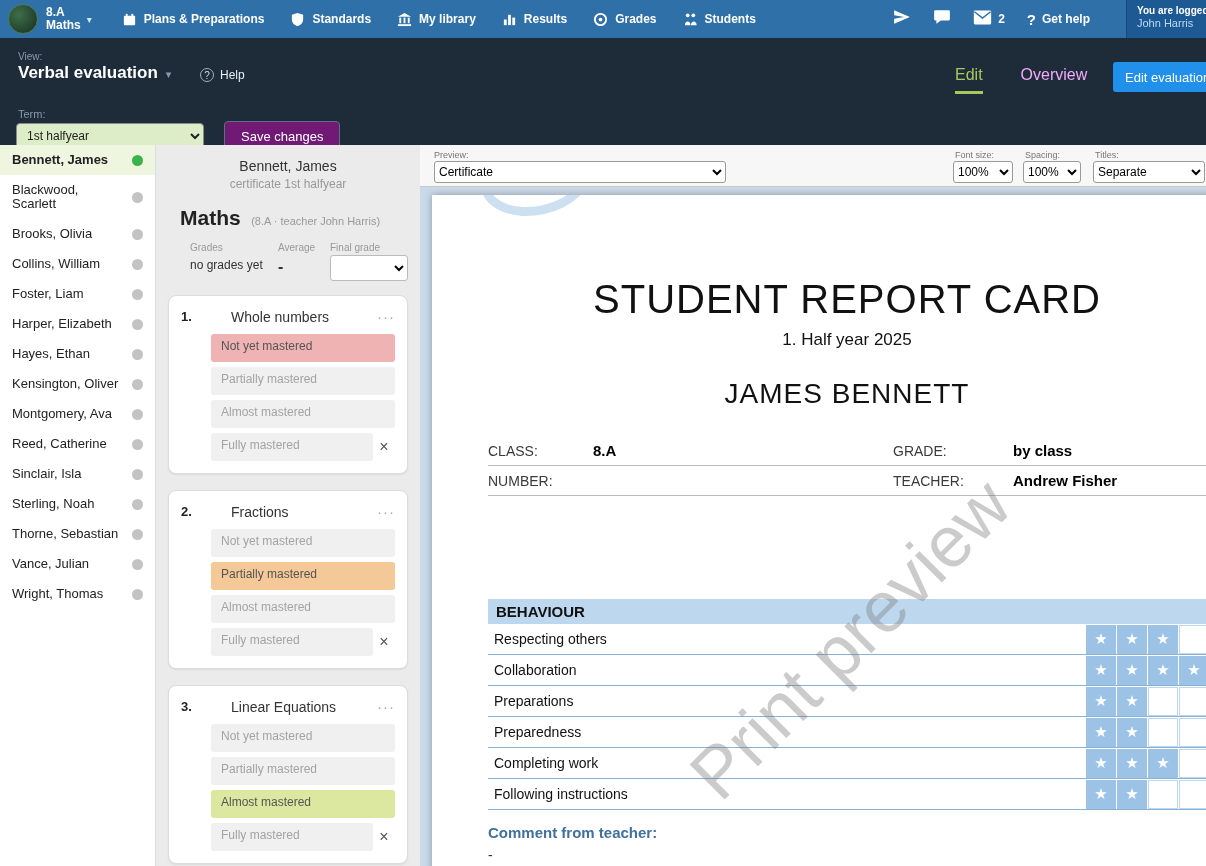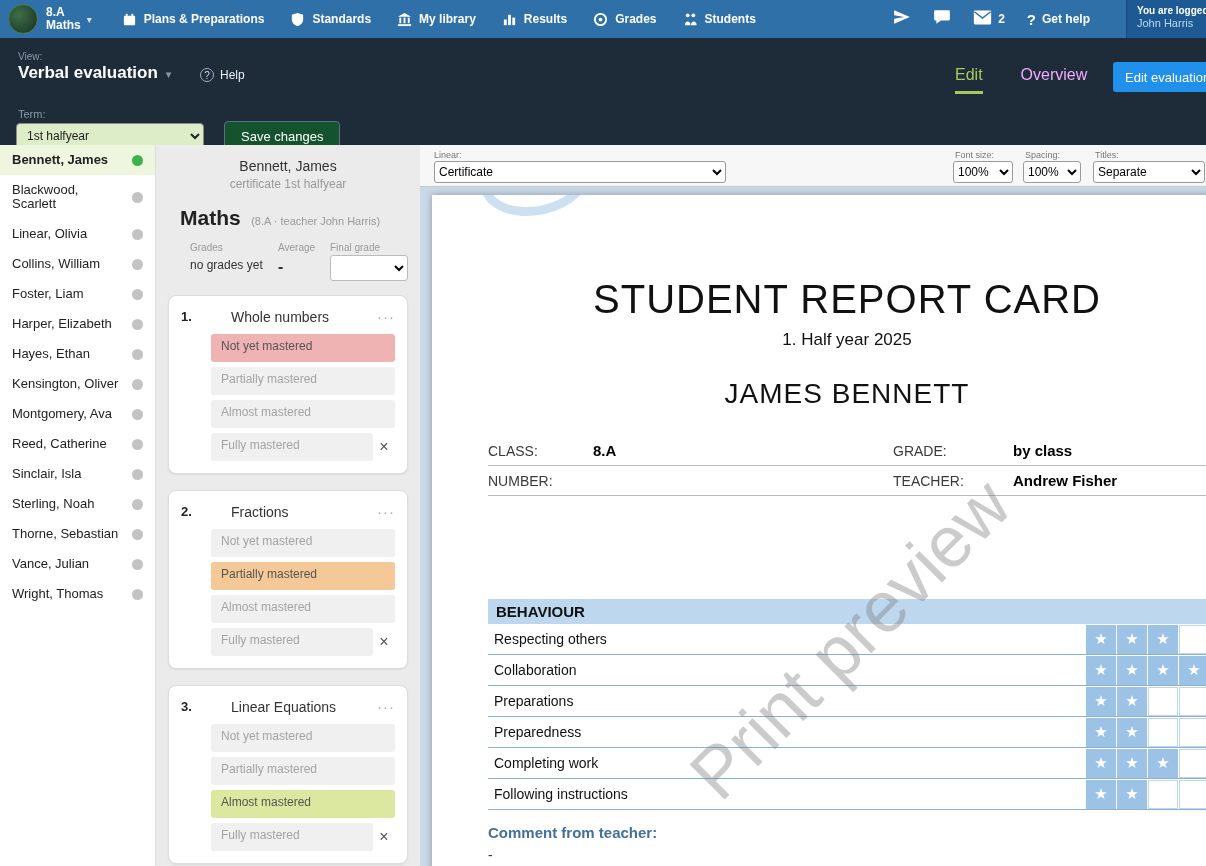--- a/index.html
+++ b/index.html
@@ -31,21 +31,21 @@
   .view-caret { color:#8799a9; font-size:11px; margin-left:8px; font-weight:normal; }
   .help-link { position:absolute; left:200px; top:30px; font-size:12px; color:#e8eef4; display:flex; align-items:center; gap:6px; cursor:pointer; }
   .qicon { display:inline-block; width:14px; height:14px; border-radius:50%; border:1px solid #9fb0c0; color:#cdd9e4; text-align:center; line-height:13px; font-size:10px; }
   .tabs { position:absolute; top:28px; left:955px; display:flex; gap:38px; align-items:flex-start; font-size:16px; }
   .tab { cursor:pointer; }
   .tab.active { color:#a6c95e; padding-bottom:7px; border-bottom:3px solid #a6c95e; }
   .tab.inactive { color:#f0abfc; }
   .edit-eval-btn { position:absolute; top:24px; left:1113px; width:112px; height:30px; background:#2090ea; color:#fff; border:none; border-radius:3px; font-size:13px; text-align:left; padding-left:12px; white-space:nowrap; overflow:hidden; cursor:pointer; font-family:inherit; }
   .term-label { position:absolute; left:18px; top:70px; font-size:11px; color:#8799a9; }
   .term-select { position:absolute; left:16px; top:85px; width:188px; height:26px; background:#dcedc8; border:1px solid #8a8a8a; border-radius:4px; font-size:12px; color:#222; padding-left:6px; font-family:inherit; }
-  .save-btn { position:absolute; left:224px; top:83px; height:30px; padding:0 16px; background:#14532d; color:#fff; border:1px solid #5a7183; border-radius:4px; font-size:13px; cursor:pointer; font-family:inherit; }
+  .save-btn { position:absolute; left:224px; top:83px; height:30px; padding:0 16px; background:#701a75; color:#fff; border:1px solid #5a7183; border-radius:4px; font-size:13px; cursor:pointer; font-family:inherit; }
 
   
   .content { position:absolute; top:145px; left:0; right:0; bottom:0; }
 
   
   .students { position:absolute; left:0; top:0; width:156px; height:100%; background:#fff; overflow:hidden; border-right:1px solid #ddd; }
   .student { display:flex; align-items:center; padding:8px 12px 8px 12px; font-size:13px; color:#222; cursor:pointer; }
   .student.selected { background:#eef6e0; font-weight:bold; }
   .student-name { flex:1; line-height:14px; }
   .dot { width:11px; height:11px; border-radius:50%; margin-left:6px; flex-shrink:0; }
@@ -225,21 +225,21 @@
   <div class="students" id="student-list">
       <div class="student selected">
         <span class="student-name">Bennett, James</span>
         <span class="dot" style="background: rgb(60, 178, 74);"></span>
       </div>
       <div class="student">
         <span class="student-name">Blackwood, Scarlett</span>
         <span class="dot" style="background: rgb(195, 195, 195);"></span>
       </div>
       <div class="student">
-        <span class="student-name">Linear, Olivia</span>
+        <span class="student-name">Brooks, Olivia</span>
         <span class="dot" style="background: rgb(195, 195, 195);"></span>
       </div>
       <div class="student">
         <span class="student-name">Collins, William</span>
         <span class="dot" style="background: rgb(195, 195, 195);"></span>
       </div>
       <div class="student">
         <span class="student-name">Foster, Liam</span>
         <span class="dot" style="background: rgb(195, 195, 195);"></span>
       </div>
@@ -374,21 +374,21 @@
             <span class="topic-num">4.</span>
             <span class="topic-title">Euclid's geometry</span>
             <span class="topic-menu">···</span>
           </div>
         </div>
       </div>
   </div>
 
   <div class="preview">
     <div class="ptoolbar">
-      <div class="pv-label" style="left:14px; top:5px;">Linear:</div>
+      <div class="pv-label" style="left:14px; top:5px;">Preview:</div>
       <select class="pv-select" style="left:14px; top:16px; width:292px;">
         <option>Certificate</option>
       </select>
       <div class="pv-label" style="left:535px; top:5px;">Font size:</div>
       <select class="pv-select" style="left:533px; top:16px; width:60px;">
         <option>100%</option>
       </select>
       <div class="pv-label" style="left:605px; top:5px;">Spacing:</div>
       <select class="pv-select" style="left:603px; top:16px; width:58px;">
         <option>100%</option>

